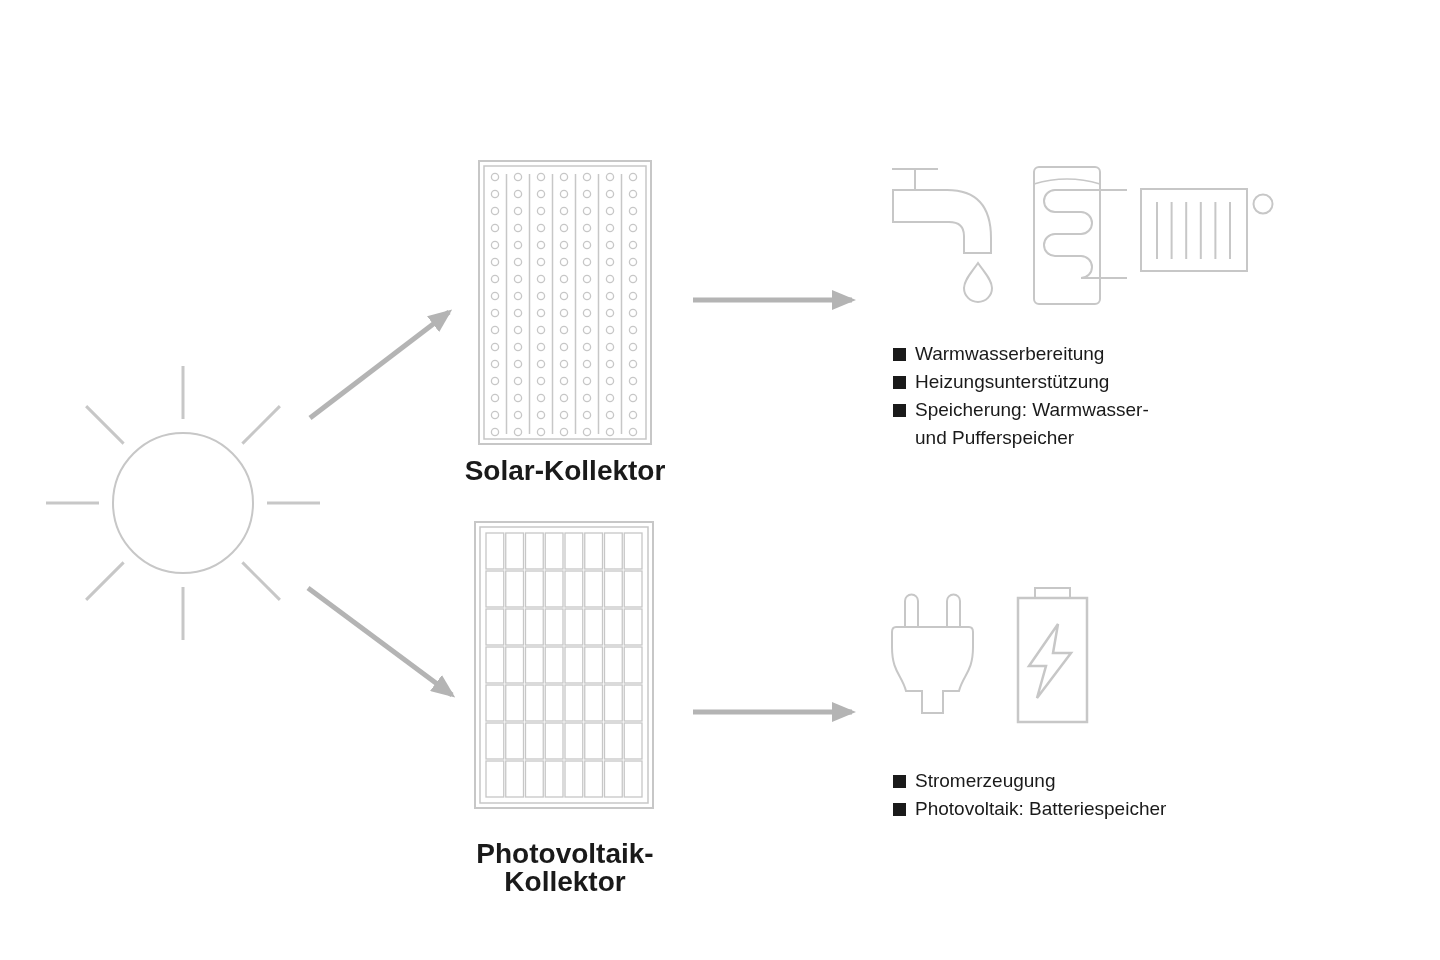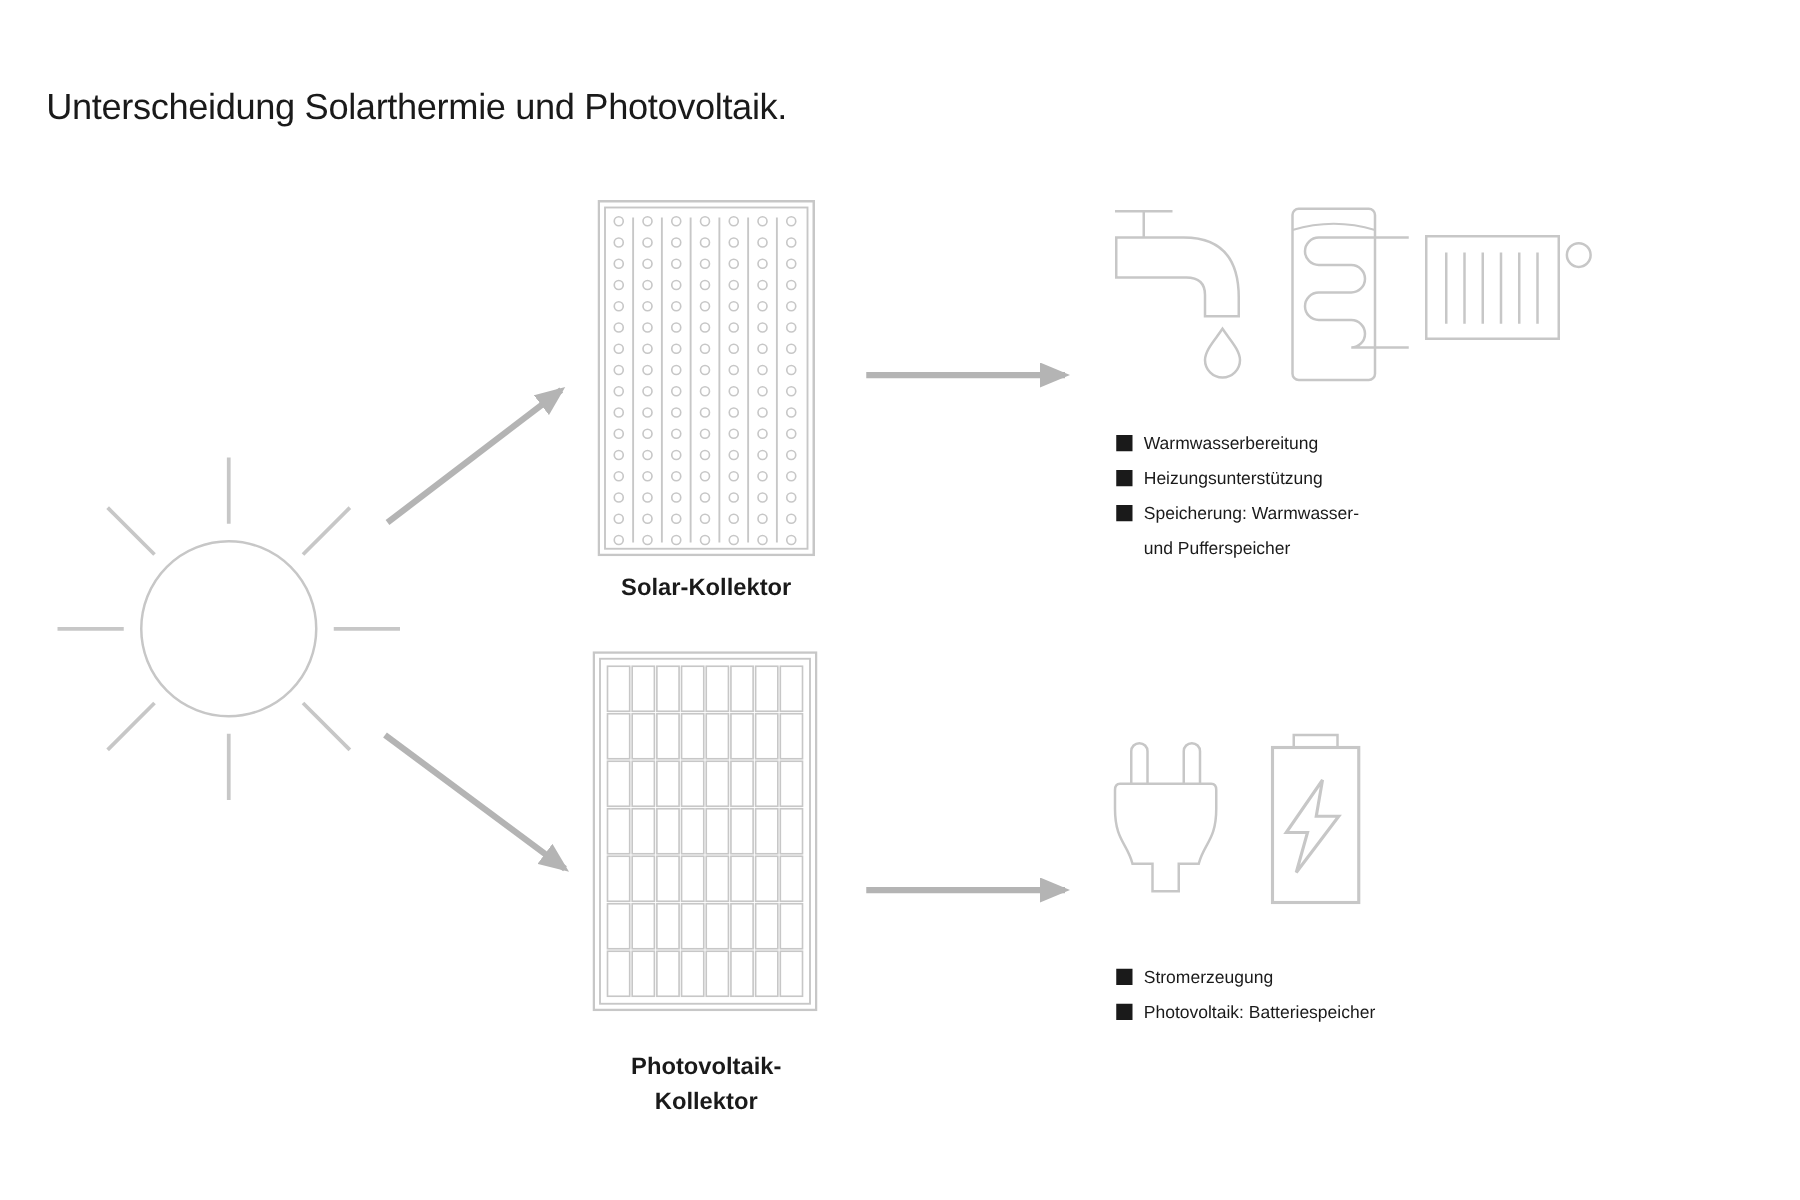--- a/index.html
+++ b/index.html
@@ -7,34 +7,33 @@
           font-family:"Liberation Sans", sans-serif;color:var(--text,#1a1a1a);}
   .abs{position:absolute;}
   #page-title{left:37px;top:70px;font-size:29px;font-weight:400;letter-spacing:-0.3px;color:var(--text);}
   
   .ln{stroke:var(--icon,#c7c7c7);fill:none;}
   .w13{stroke-width:1.3px;} .w15{stroke-width:1.5px;} .w2{stroke-width:2px;}
   .w25{stroke-width:2.5px;} .w3{stroke-width:3px;}
   .arrow-line{stroke:var(--arrow,#b4b4b4);stroke-width:5px;fill:none;}
   #arrowhead path{fill:var(--arrow,#b4b4b4);}
   
-  .panel-label{width:220px;text-align:center;font-size:19px;font-weight:700;line-height:28px;
+  .panel-label{width:220px;text-align:center;font-size:28px;font-weight:700;line-height:28px;
                white-space:pre-line;color:var(--text);}
   
-  .bullet-list{list-style:none;margin:0;padding:0;font-size:14px;line-height:28px;color:var(--text);}
+  .bullet-list{list-style:none;margin:0;padding:0;font-size:19px;line-height:28px;color:var(--text);}
   .bullet-item{display:flex;align-items:flex-start;}
   .bullet-sq{flex:0 0 13px;width:13px;height:13px;background:var(--text,#1a1a1a);margin-top:8px;margin-right:9px;}
   .bullet-text{white-space:pre-line;}
 </style>
 </head>
 <body>
 
 <div id="canvas" style="--icon: #c7c7c7; --arrow: #b4b4b4; --text: #1a1a1a;">
 
-  <div id="page-title" class="abs">Unterscheidung Solarthermie und Photovoltaik.</div>
 
   <svg id="sun-svg" class="abs" style="left:23px;top:343px;" width="320" height="320">
       <circle cx="160" cy="160" r="70" class="ln w2"></circle>
       <line x1="244" y1="160" x2="297" y2="160" class="ln w3"></line>
       <line x1="219.39696961967" y1="219.39696961967" x2="256.873629022557" y2="256.873629022557" class="ln w3"></line>
       <line x1="160" y1="244" x2="160" y2="297" class="ln w3"></line>
       <line x1="100.60303038033001" y1="219.39696961967" x2="63.126370977443" y2="256.873629022557" class="ln w3"></line>
       <line x1="76" y1="160" x2="23" y2="160.00000000000003" class="ln w3"></line>
       <line x1="100.60303038033" y1="100.60303038033001" x2="63.126370977442974" y2="63.126370977443" class="ln w3"></line>
       <line x1="159.99999999999997" y1="76" x2="159.99999999999997" y2="23" class="ln w3"></line>

